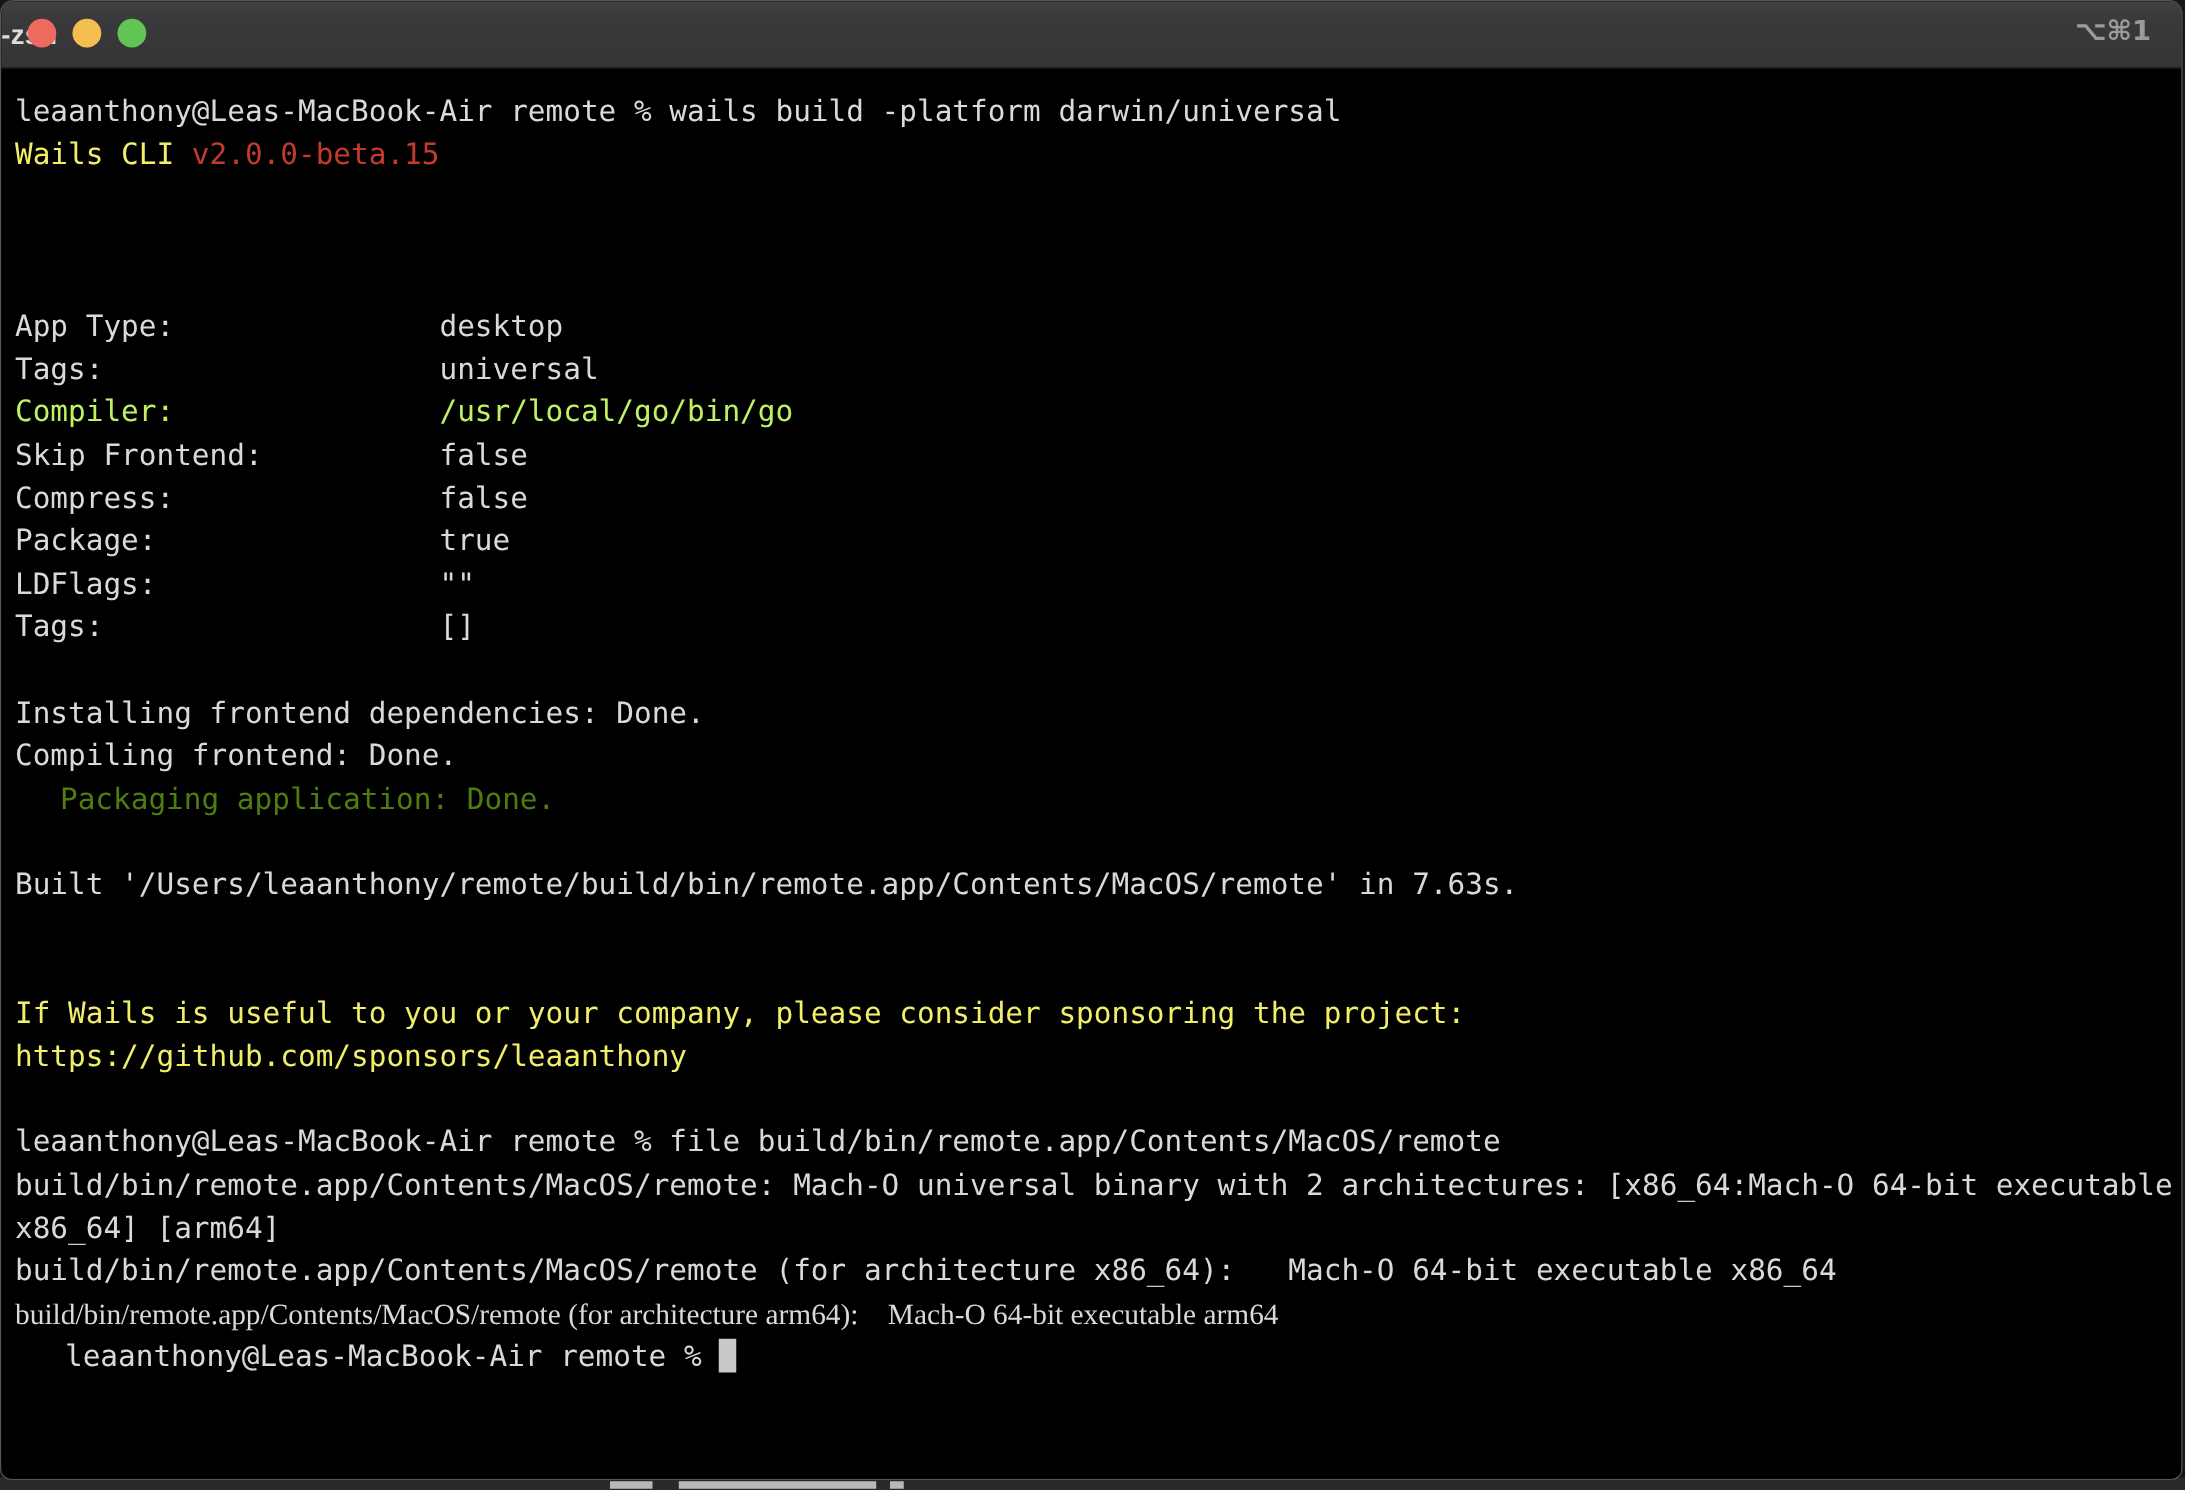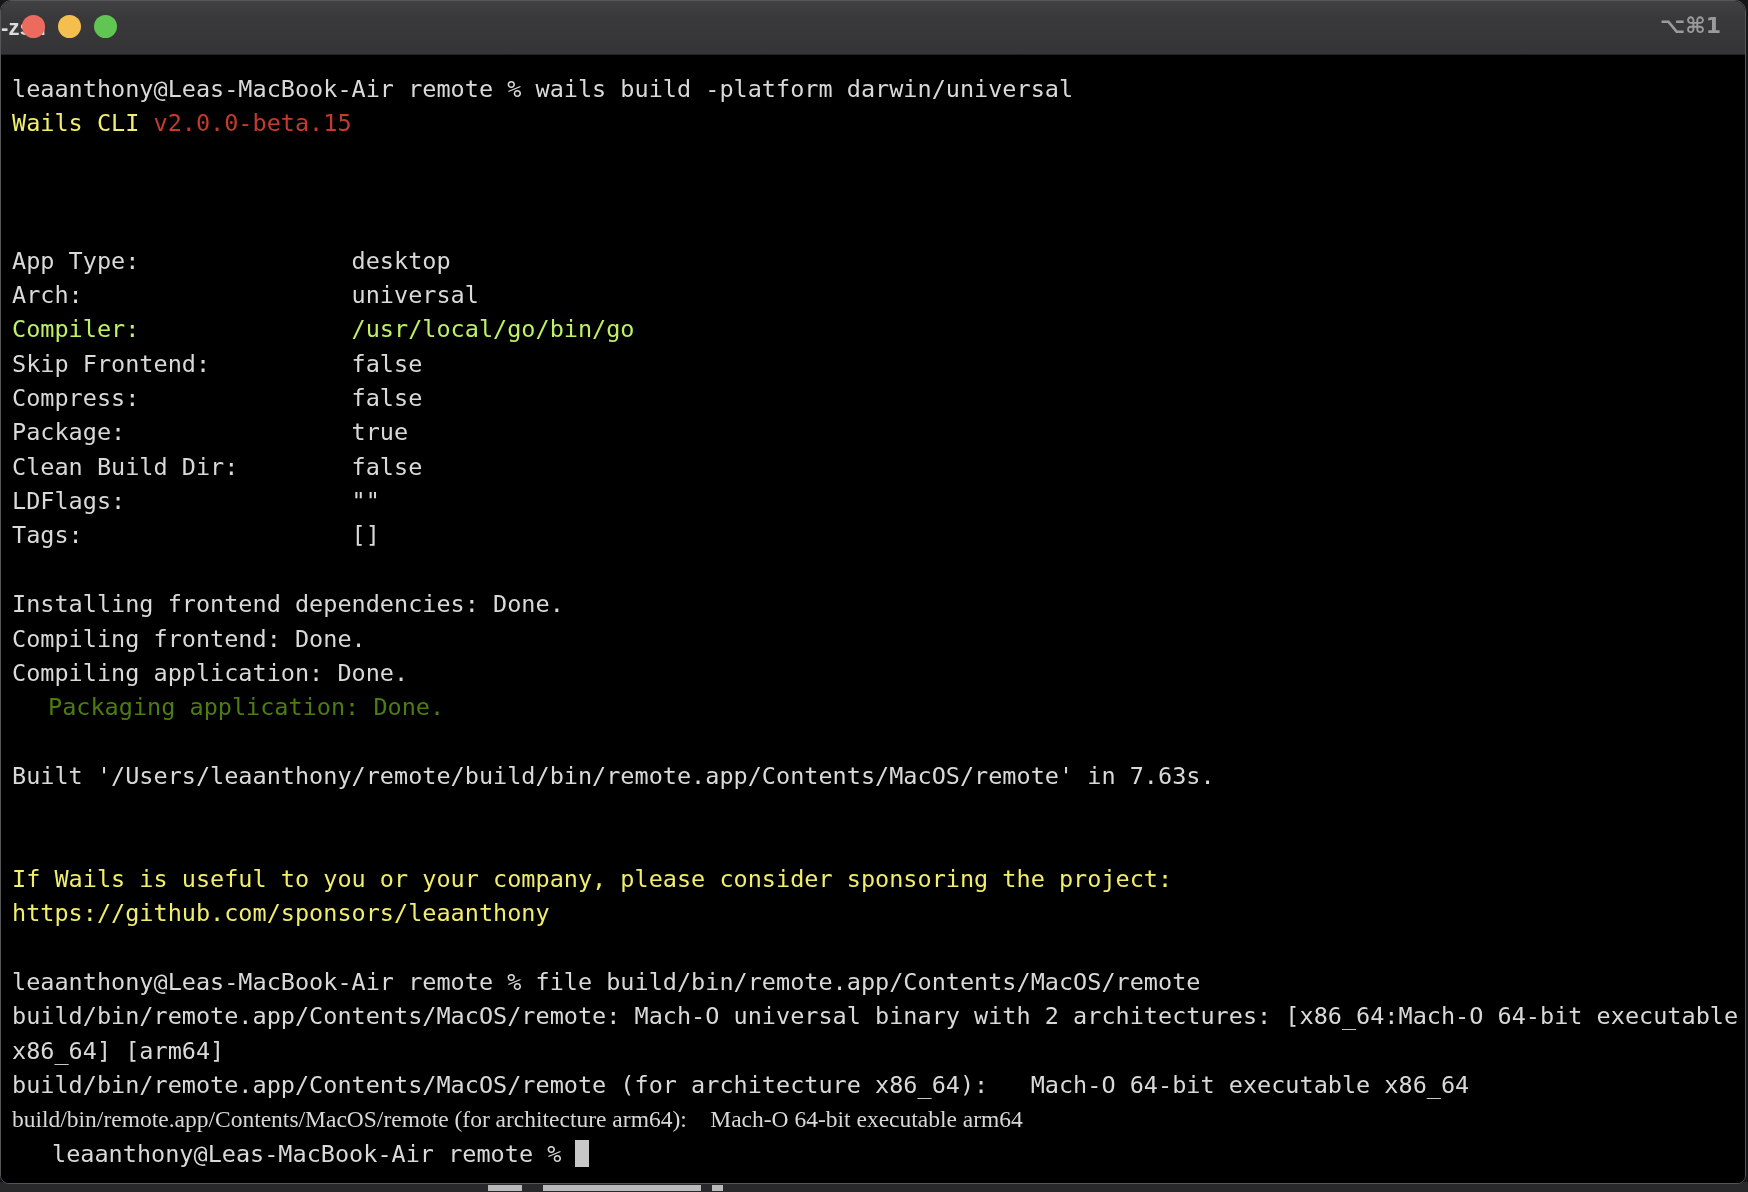--- a/index.html
+++ b/index.html
@@ -110,32 +110,30 @@
     <div class="title">-zsh</div>
     <div class="shortcut">⌥⌘1</div>
   </div>
   <div class="terminal" id="terminal">
       <div class="term-line"><span style="color: rgb(217, 217, 217);">leaanthony@Leas-MacBook-Air remote % wails build -platform darwin/universal</span></div>
       <div class="term-line"><span style="color: rgb(240, 238, 106);">Wails CLI </span><span style="color: rgb(196, 59, 45);">v2.0.0-beta.15</span></div>
       <div class="term-line"></div>
       <div class="term-line"></div>
       <div class="term-line"></div>
       <div class="term-line"><span style="color: rgb(217, 217, 217);">App Type:               desktop</span></div>
-      <div class="term-line"><span style="color: rgb(217, 217, 217);">Arch:                   universal</span></div>
+      <div class="term-line"><span style="color: rgb(217, 217, 217);">Tags:                   universal</span></div>
       <div class="term-line"><span style="color: #bef264;">Compiler:               /usr/local/go/bin/go</span></div>
       <div class="term-line"><span style="color: rgb(217, 217, 217);">Skip Frontend:          false</span></div>
       <div class="term-line"><span style="color: rgb(217, 217, 217);">Compress:               false</span></div>
       <div class="term-line"><span style="color: rgb(217, 217, 217);">Package:                true</span></div>
-      <div class="term-line"><span style="color: rgb(217, 217, 217);">Clean Build Dir:        false</span></div>
       <div class="term-line"><span style="color: rgb(217, 217, 217);">LDFlags:                ""</span></div>
       <div class="term-line"><span style="color: rgb(217, 217, 217);">Tags:                   []</span></div>
       <div class="term-line"></div>
       <div class="term-line"><span style="color: rgb(217, 217, 217);">Installing frontend dependencies: Done.</span></div>
       <div class="term-line"><span style="color: rgb(217, 217, 217);">Compiling frontend: Done.</span></div>
-      <div class="term-line"><span style="color: rgb(217, 217, 217);">Compiling application: Done.</span></div>
       <div class="term-line"><span style="color: #4d7c0f; margin-left: 36px;">Packaging application: Done.</span></div>
       <div class="term-line"></div>
       <div class="term-line"><span style="color: rgb(217, 217, 217);">Built '/Users/leaanthony/remote/build/bin/remote.app/Contents/MacOS/remote' in 7.63s.</span></div>
       <div class="term-line"></div>
       <div class="term-line"></div>
       <div class="term-line"><span style="color: rgb(240, 238, 106);">If Wails is useful to you or your company, please consider sponsoring the project:</span></div>
       <div class="term-line"><span style="color: rgb(240, 238, 106);">https://github.com/sponsors/leaanthony</span></div>
       <div class="term-line"></div>
       <div class="term-line"><span style="color: rgb(217, 217, 217);">leaanthony@Leas-MacBook-Air remote % file build/bin/remote.app/Contents/MacOS/remote</span></div>
       <div class="term-line"><span style="color: rgb(217, 217, 217);">build/bin/remote.app/Contents/MacOS/remote: Mach-O universal binary with 2 architectures: [x86_64:Mach-O 64-bit executable</span></div>

